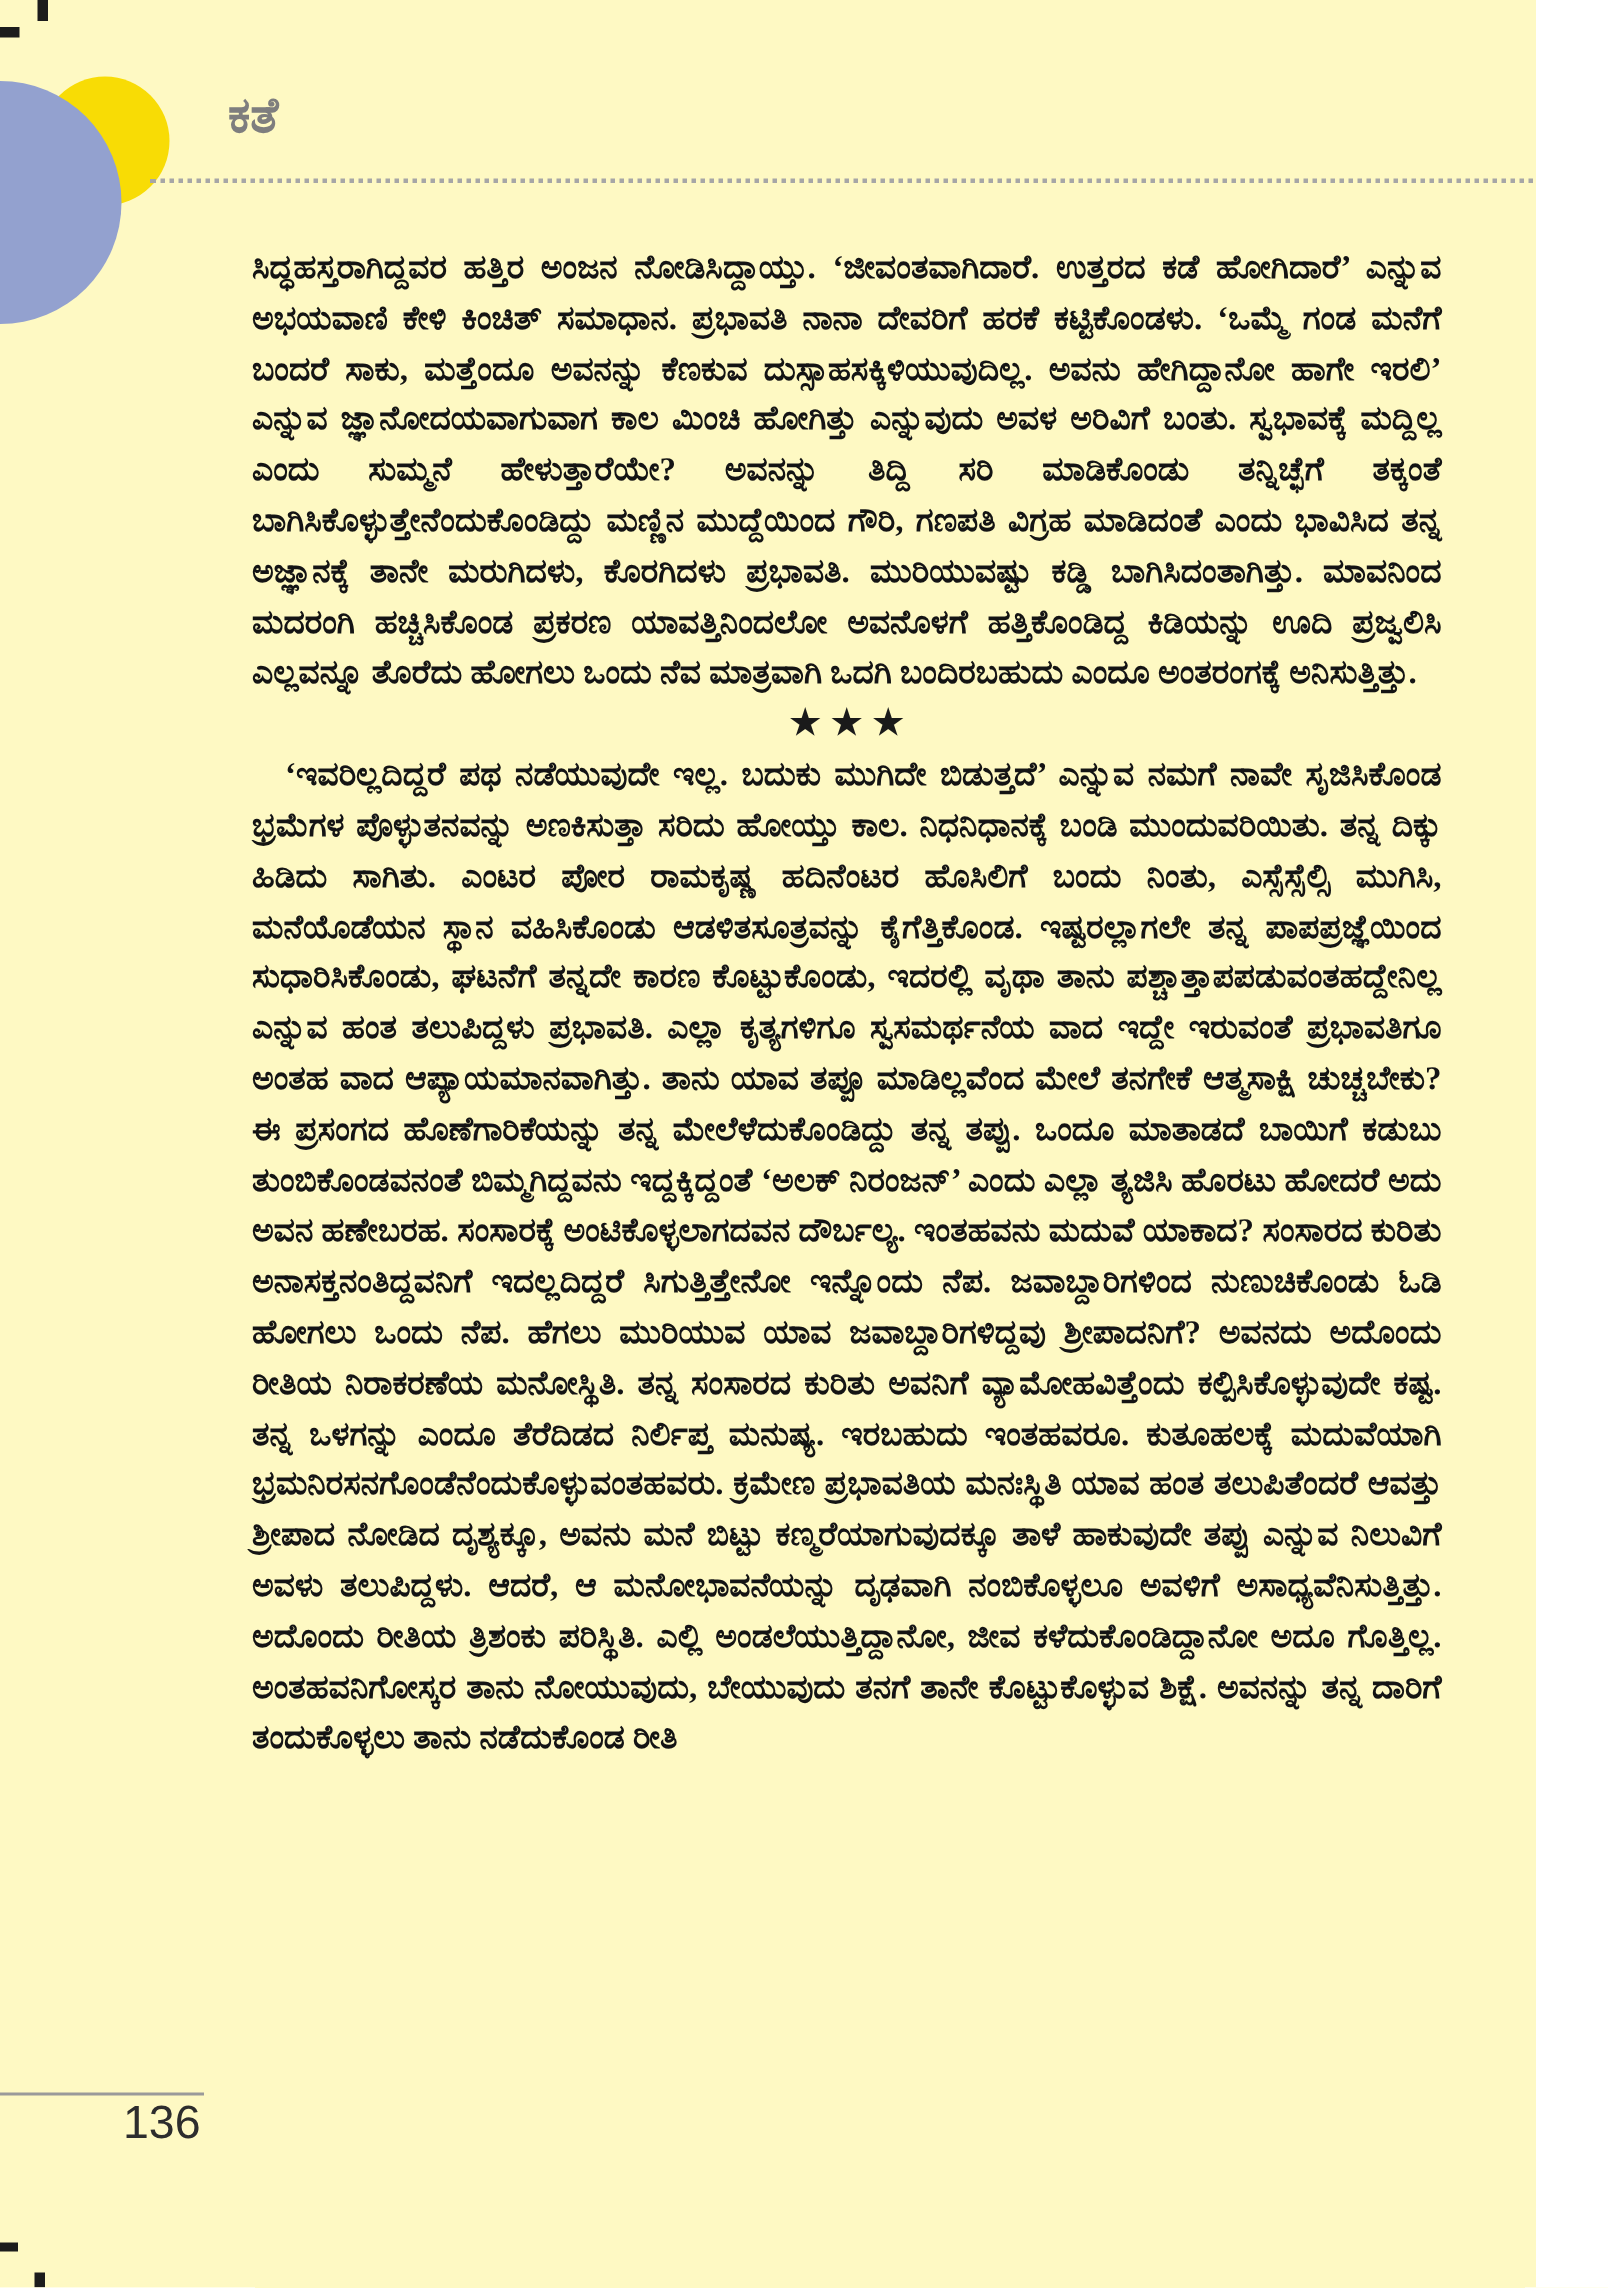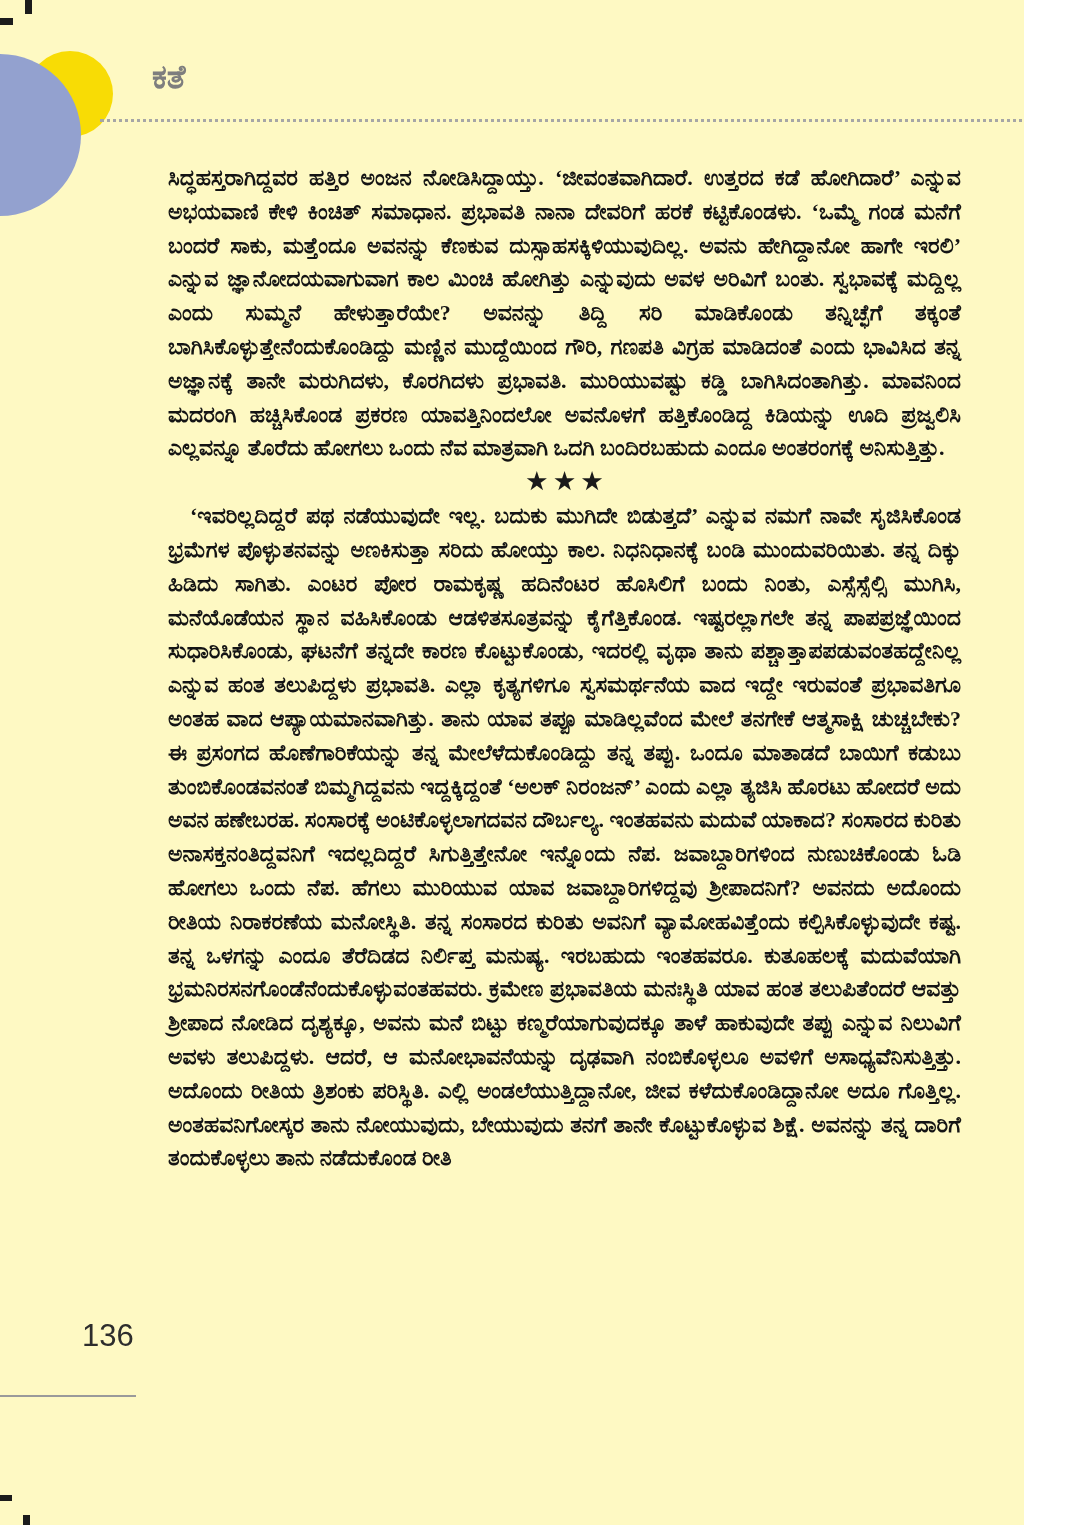--- a/index.html
+++ b/index.html
@@ -38,21 +38,21 @@
   }
   .textblock p{margin:0;padding:0;}
   .para-2{text-indent:22px;}
   .star-separator{
     text-align:center;font-size:23px;letter-spacing:7px;color:#1a1a1a;
     line-height:34px;text-indent:7px;
   }
   
   .footer-rule{position:absolute;left:0;top:1395px;width:136px;height:0;border-top:2px solid #9a9a9a;}
   .page-number{
-    position:absolute;left:82px;top:1320px;
+    position:absolute;left:82px;top:1399px;
     font-family:"Liberation Sans","DejaVu Sans",sans-serif;
     font-size:31px;color:#2d2d2d;line-height:1;
   }
 </style>
 </head>
 <body>
 
 <div class="page">
 
   <span class="crop crop-top-v"></span>

